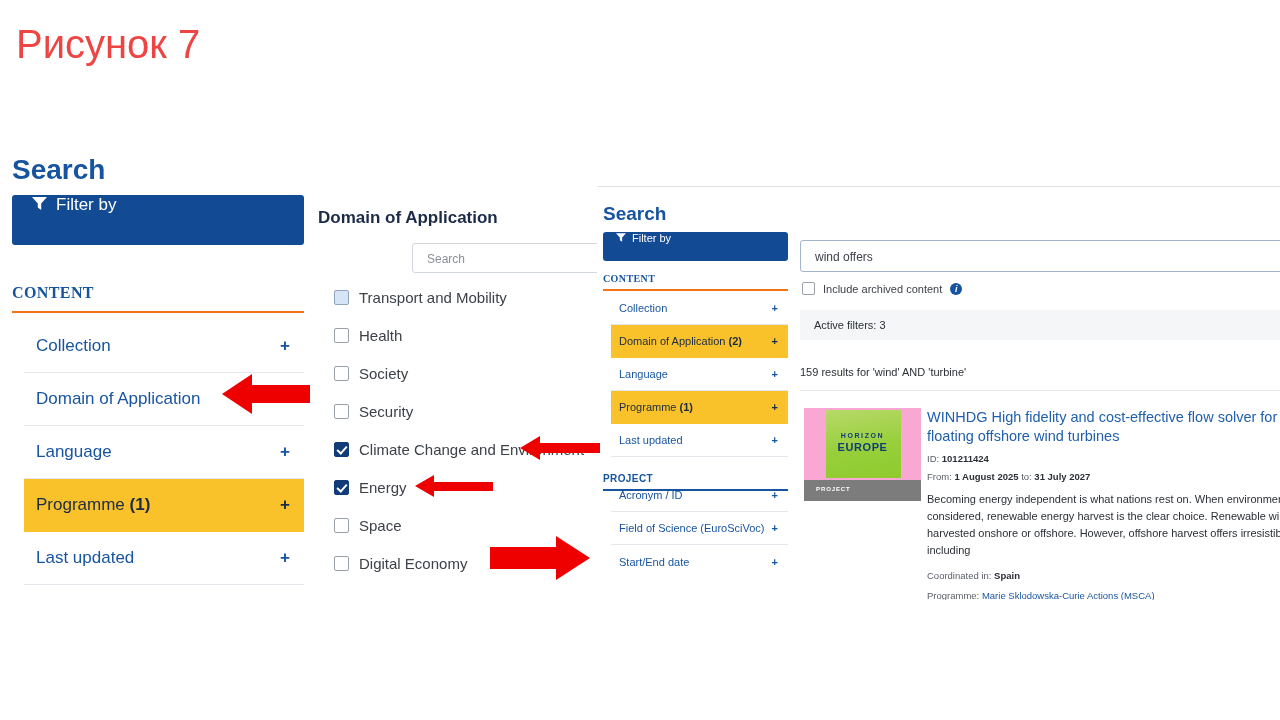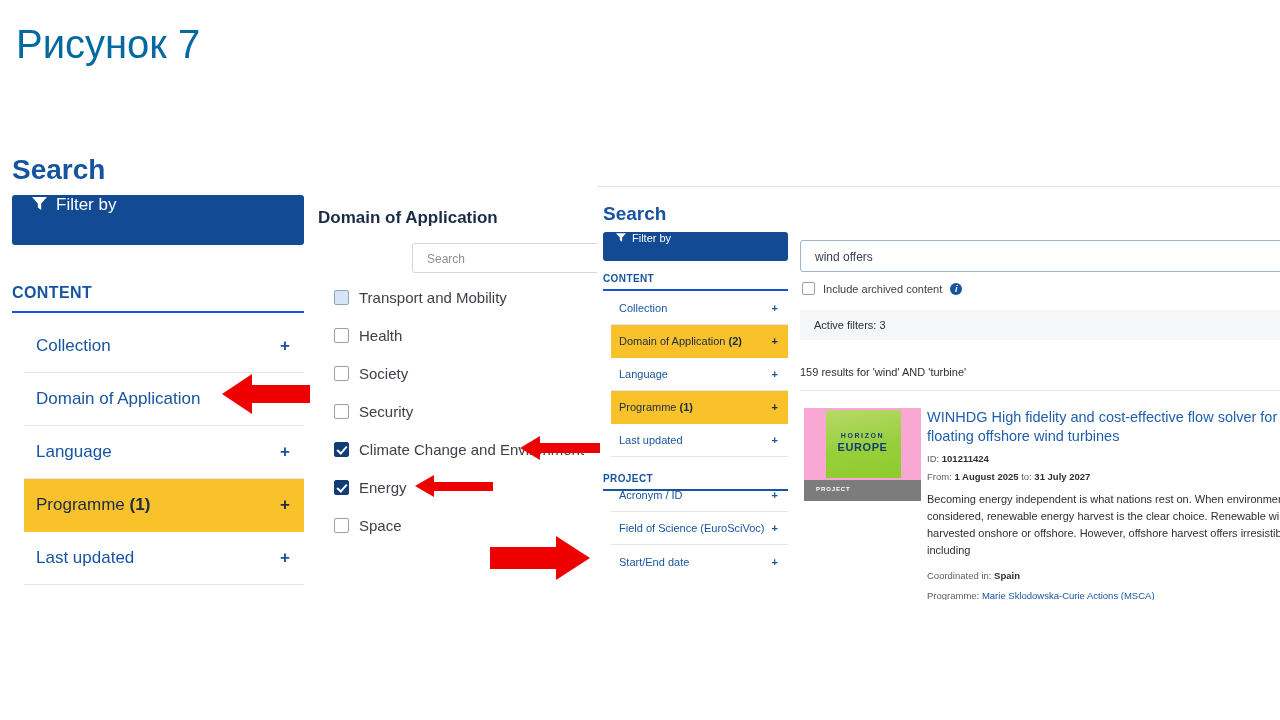--- a/index.html
+++ b/index.html
@@ -6,36 +6,37 @@
   body{
     width:1280px;height:720px;background:#ffffff;
     font-family:"Liberation Sans", sans-serif;
     overflow:hidden;position:relative;
   }
   .slide{position:absolute;inset:0;background:#fff;}
 
   
   .slide-title{
     position:absolute;left:16px;top:22px;
-    font-size:40px;font-weight:400;color:#0369a1;
+    font-size:40px;font-weight:400;color:#ef4444;
     letter-spacing:0px;line-height:1.1;
   }
 
   
   .eu-search-h{
     color:#17549f;font-weight:bold;
   }
   .filter-by{
     background:#134a94;color:#fff;border-radius:3px;
     display:flex;gap:9px;
   }
   .funnel{display:inline-block;}
   .content-h{
     color:#17549f;font-weight:bold;letter-spacing:.4px;
-    border-bottom:2px solid #1d4ed8;
+    border-bottom:2px solid #f97316;
+    font-family:Liberation Serif, serif;
   }
   .facet{
     display:flex;align-items:center;justify-content:space-between;
     color:#17549f;border-bottom:1px solid #e3e6eb;
     box-sizing:border-box;
   }
   .facet.active{background:#f9c22a;color:#1b2a47;border-bottom-color:#f9c22a;}
   .facet .plus{color:#17549f;font-weight:bold;}
   .facet.active .plus{color:#1b2a47;}
   .facet .lbl b{font-weight:bold;}
@@ -237,20 +238,24 @@
         <span>Climate Change and Environment</span>
       </div>
       <div class="cb-row">
         <span class="cbox checked"></span>
         <span>Energy</span>
       </div>
       <div class="cb-row">
         <span class="cbox"></span>
         <span>Space</span>
       </div>
+      <div class="cb-row">
+        <span class="cbox"></span>
+        <span>Digital Economy</span>
+      </div>
     </div>
   </div>
 
   <div class="p2-searchbox" style="position:absolute;left:412px;top:243px;width:230px;height:30px;border:1px solid #d3d7de;border-radius:3px;background:#fff;font-size:12px;color:#8b8f96;line-height:30px;padding-left:14px;box-sizing:border-box;">
     <span>Search</span>
   </div>
 
   <div id="panel3">
     <div class="p3-search eu-search-h">Search</div>
 

